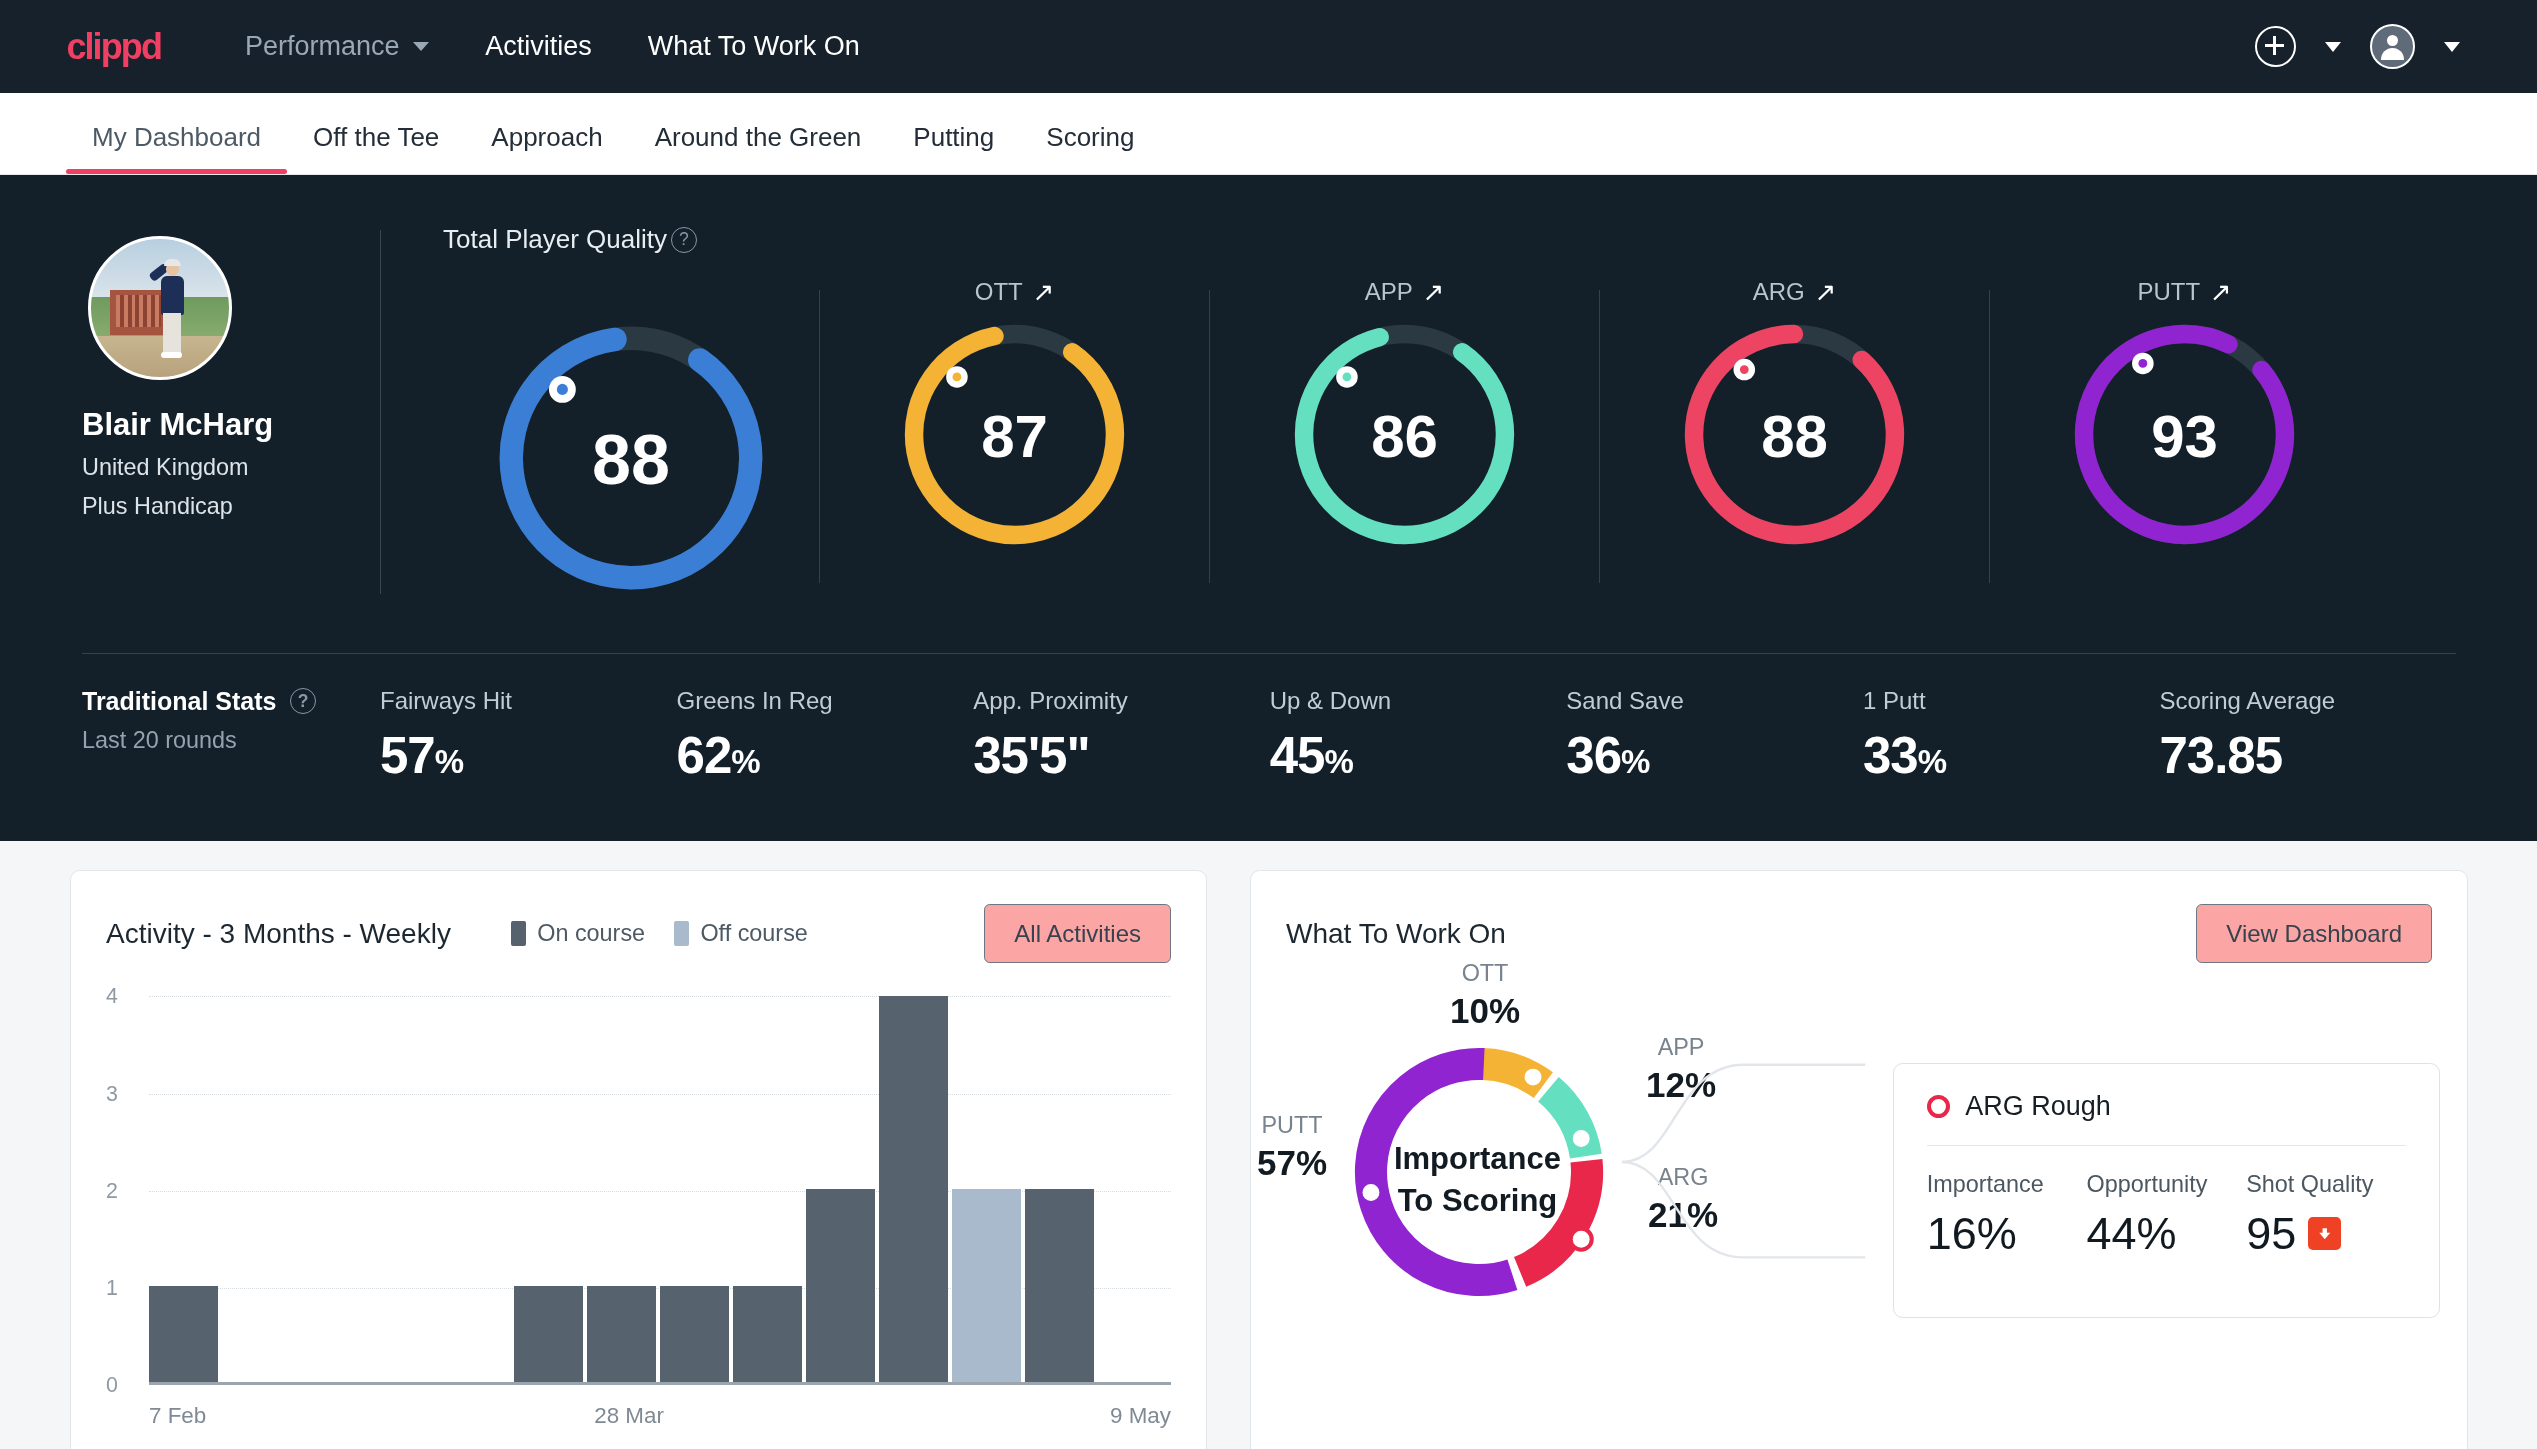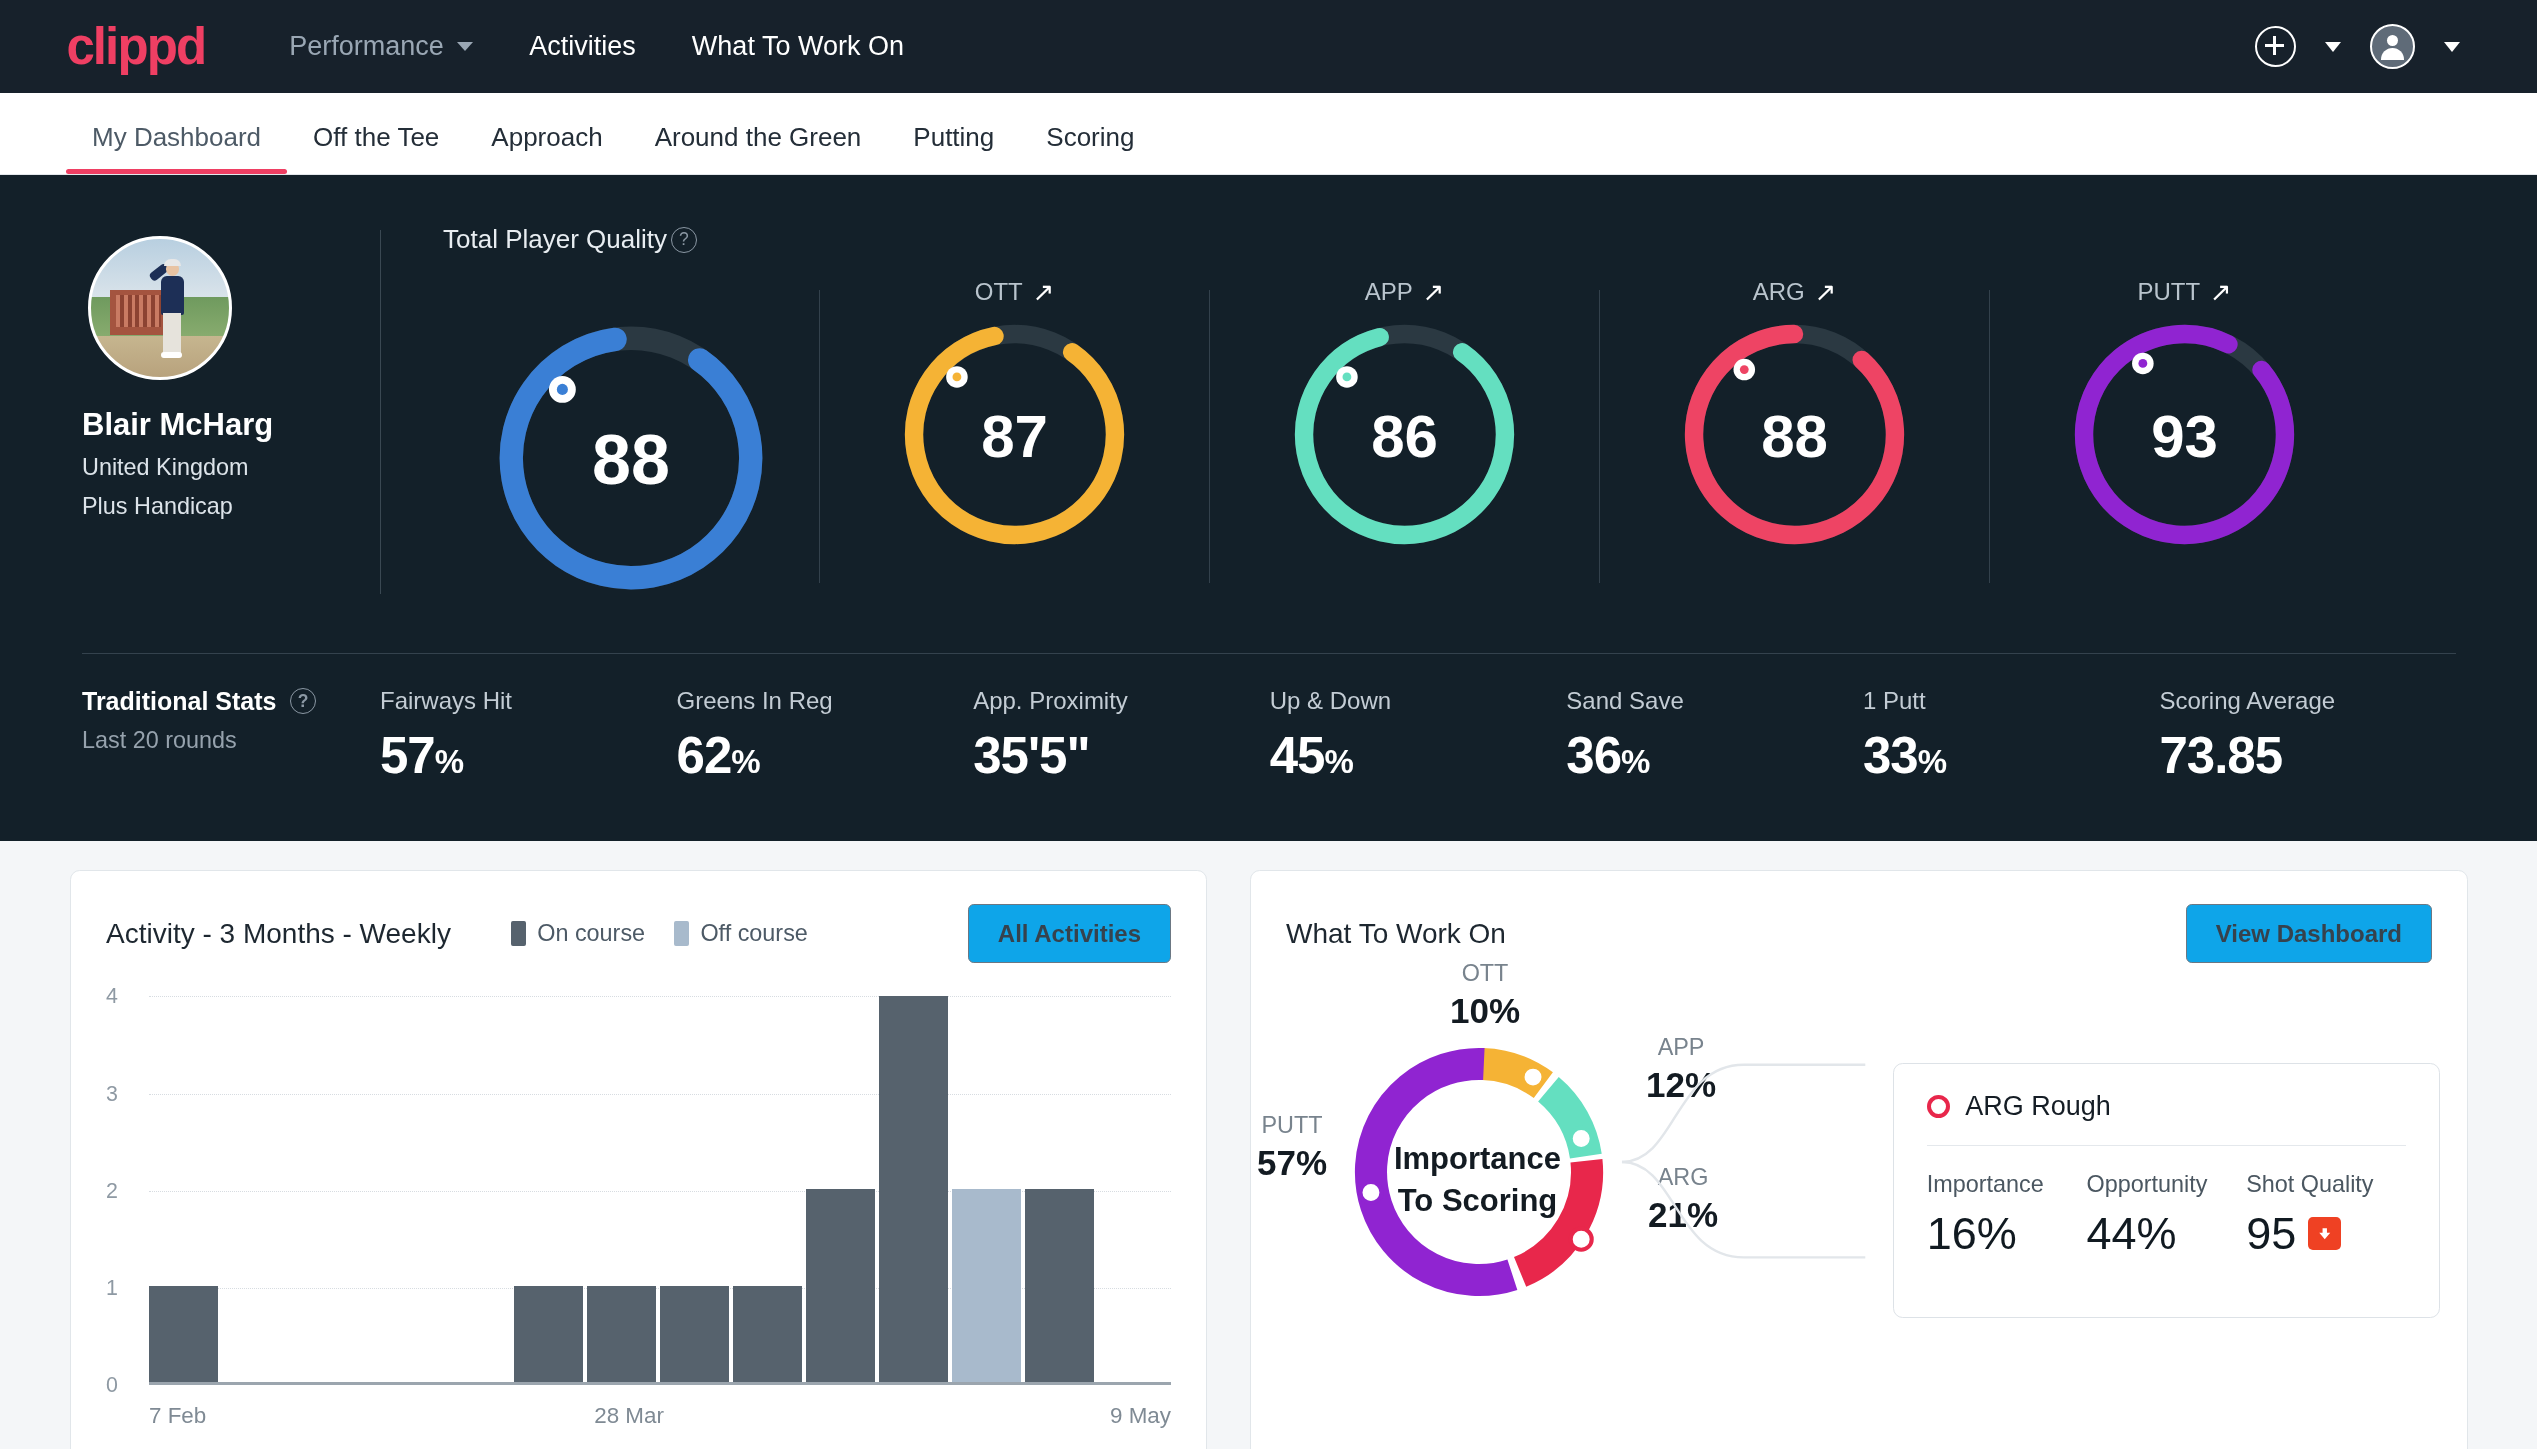--- a/index.html
+++ b/index.html
@@ -10,21 +10,21 @@
     overflow: hidden;
   }
 
   
   .topnav {
     height: 93px; background: #17212b;
     display: flex; align-items: center;
     padding: 0 43px;
   }
   .logo {
-    font-size: 51px; font-weight: bold; color: #ef3f63;
+    font-size: 36px; font-weight: bold; color: #ef3f63;
     letter-spacing: -1.9px; margin-left: 23.4px; margin-right: 84px;
   }
   .navlinks { display: flex; align-items: center; gap: 56px; }
   .navlink {
     font-size: 27px; color: #ffffff; cursor: pointer;
     display: flex; align-items: center; gap: 13.6px;
   }
   .navlink.muted { color: #9aa7b4; }
   .chev { display:inline-block; width:0;height:0;
     border-left:8.8px solid transparent;border-right:8.8px solid transparent;
@@ -128,22 +128,22 @@
   .card {
     background:#ffffff; border:1px solid #e1e6ea; border-radius:9.7px;
     flex:1; padding: 33px 35px 29px 35px; position:relative;
   }
   .card-head { display:flex; align-items:center; }
   .card-title { font-size: 28px; color:#1d2730; font-weight:500;}
   .legend { display:flex; align-items:center; gap: 29px; margin-left: 60px;}
   .leg { display:flex; align-items:center; gap:11.7px; font-size:23.4px; color:#4d5a66;}
   .swatch { width:14.6px; height:25px; border-radius:1.9px;}
   .btn {
-    margin-left:auto; border:1px solid #6b7783; background:#0ea5e9;
-    border-radius:5.8px; padding: 14.6px 29px; font-size:24px; color:#36424d; cursor:pointer;font-weight:bold;
+    margin-left:auto; border:1px solid #6b7783; background:#fca5a5;
+    border-radius:5.8px; padding: 14.6px 29px; font-size:24px; color:#36424d; cursor:pointer;
   }
 
   .chart { position:relative; height: 389px; margin-top: 33px; }
   .ylab { position:absolute; left:0; font-size:21.4px; color:#8e99a3; transform: translateY(-50%); }
   .gridline { position:absolute; left:43px; right:0; height:0; border-top: 1.9px dotted #d7dce1; }
   .axis { position:absolute; left:43px; right:0; bottom:0; height:2.9px; background:#9ba5ae; }
   .bars { position:absolute; left:43px; right:0; bottom:2.9px; top:0; display:flex; align-items:flex-end; }
   .bar { flex:1; margin-right:3.9px; }
   .xlabels { display:flex; margin-left:43px; margin-top:17.5px; font-size:22.4px; color:#7f8a94;}
 

